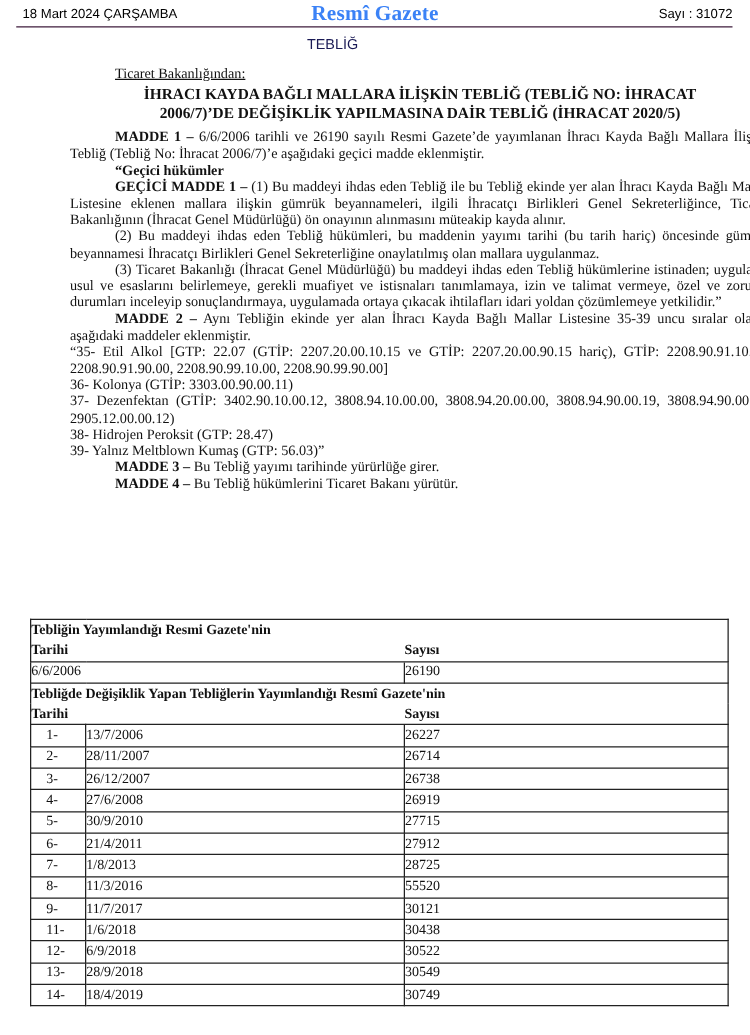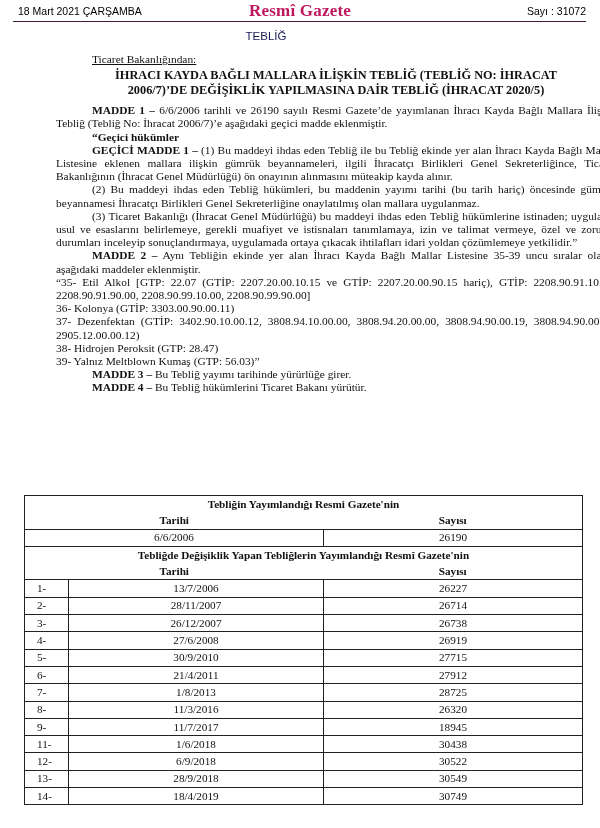--- a/index.html
+++ b/index.html
@@ -1,40 +1,40 @@
 <!DOCTYPE html>
 <html><head>
 <meta charset="utf-8">
 <style>
   html, body { margin: 0; padding: 0; background: #ffffff; }
   body { width: 600px; height: 828px; overflow: hidden; position: relative; color: #000; }
   .hdr { position: absolute; left: 0; top: 0; width: 600px; height: 24px; }
   .hdr-date { position: absolute; left: 18px; top: 5px; font-family: "Liberation Sans", sans-serif; font-size: 10.5px; color: #000; }
-  .hdr-title { position: absolute; left: 0; width: 600px; top: 1px; text-align: center; font-family: "Liberation Serif", serif; font-size: 17px; font-weight: bold; color: #be185d; letter-spacing: 0.2px; }
+  .hdr-title { position: absolute; left: 0; width: 600px; top: 1px; text-align: center; font-family: "Liberation Serif", serif; font-size: 17px; font-weight: bold; color: #3b82f6; letter-spacing: 0.2px; }
   .hdr-sayi { position: absolute; right: 14px; top: 5px; font-family: "Liberation Sans", sans-serif; font-size: 10.5px; color: #000; }
   .hdr-rule { position: absolute; left: 13px; right: 14px; top: 21px; height: 1px; background: #3f1c3c; }
   .section { position: absolute; left: 0; width: 532px; top: 30px; text-align: center; font-family: "Liberation Sans", sans-serif; font-size: 11.5px; color: #1a1a55; }
 
   .doc { position: absolute; left: 36px; top: 53px; width: 560px; font-family: "Liberation Serif", serif; font-size: 11.4px; line-height: 13.2px; color: #111; margin-left: 20px; }
   .ministry { margin-left: 36px; text-decoration: underline; }
   .title { text-align: center; font-weight: bold; font-size: 12.3px; line-height: 15px; margin-top: 2px; margin-bottom: 6px; }
   .p { text-align: justify; text-indent: 36px; margin: 0; }
   .p.noind { text-indent: 0; }
   .b { font-weight: bold; }
 
   table.rg { position: absolute; left: 24px; top: 495px; width: 559px; border-collapse: collapse; font-family: "Liberation Serif", serif; font-size: 11.2px; color: #111; }
-  table.rg td { border: 1.2px solid #222; padding: 0; height: 16.3px; line-height: 15px; text-align: center; }
+  table.rg td { border: 1.2px solid #222; padding: 0; height: 16.3px; line-height: 15px; text-align: left; }
   table.rg .hb { font-weight: bold; }
   table.rg td.num { text-align: left; padding-left: 12px; width: 31px; }
 </style>
 </head>
 <body>
 
 <div class="hdr">
-  <span class="hdr-date">18 Mart 2021 ÇARŞAMBA</span>
+  <span class="hdr-date">18 Mart 2024 ÇARŞAMBA</span>
   <div class="hdr-title">Resmî Gazete</div>
   <span class="hdr-sayi">Sayı : 31072</span>
   <div class="hdr-rule"></div>
 </div>
 <div class="section">TEBLİĞ</div>
 
 <div class="doc">
   <div class="ministry">Ticaret Bakanlığından:</div>
   <div class="title">
     <div>İHRACI KAYDA BAĞLI MALLARA İLİŞKİN TEBLİĞ (TEBLİĞ NO: İHRACAT</div>
@@ -112,26 +112,26 @@
         <td>27912</td>
       </tr>
   <tr>
         <td class="num">7-</td>
         <td>1/8/2013</td>
         <td>28725</td>
       </tr>
   <tr>
         <td class="num">8-</td>
         <td>11/3/2016</td>
-        <td>26320</td>
+        <td>55520</td>
       </tr>
   <tr>
         <td class="num">9-</td>
         <td>11/7/2017</td>
-        <td>18945</td>
+        <td>30121</td>
       </tr>
   <tr>
         <td class="num">11-</td>
         <td>1/6/2018</td>
         <td>30438</td>
       </tr>
   <tr>
         <td class="num">12-</td>
         <td>6/9/2018</td>
         <td>30522</td>

